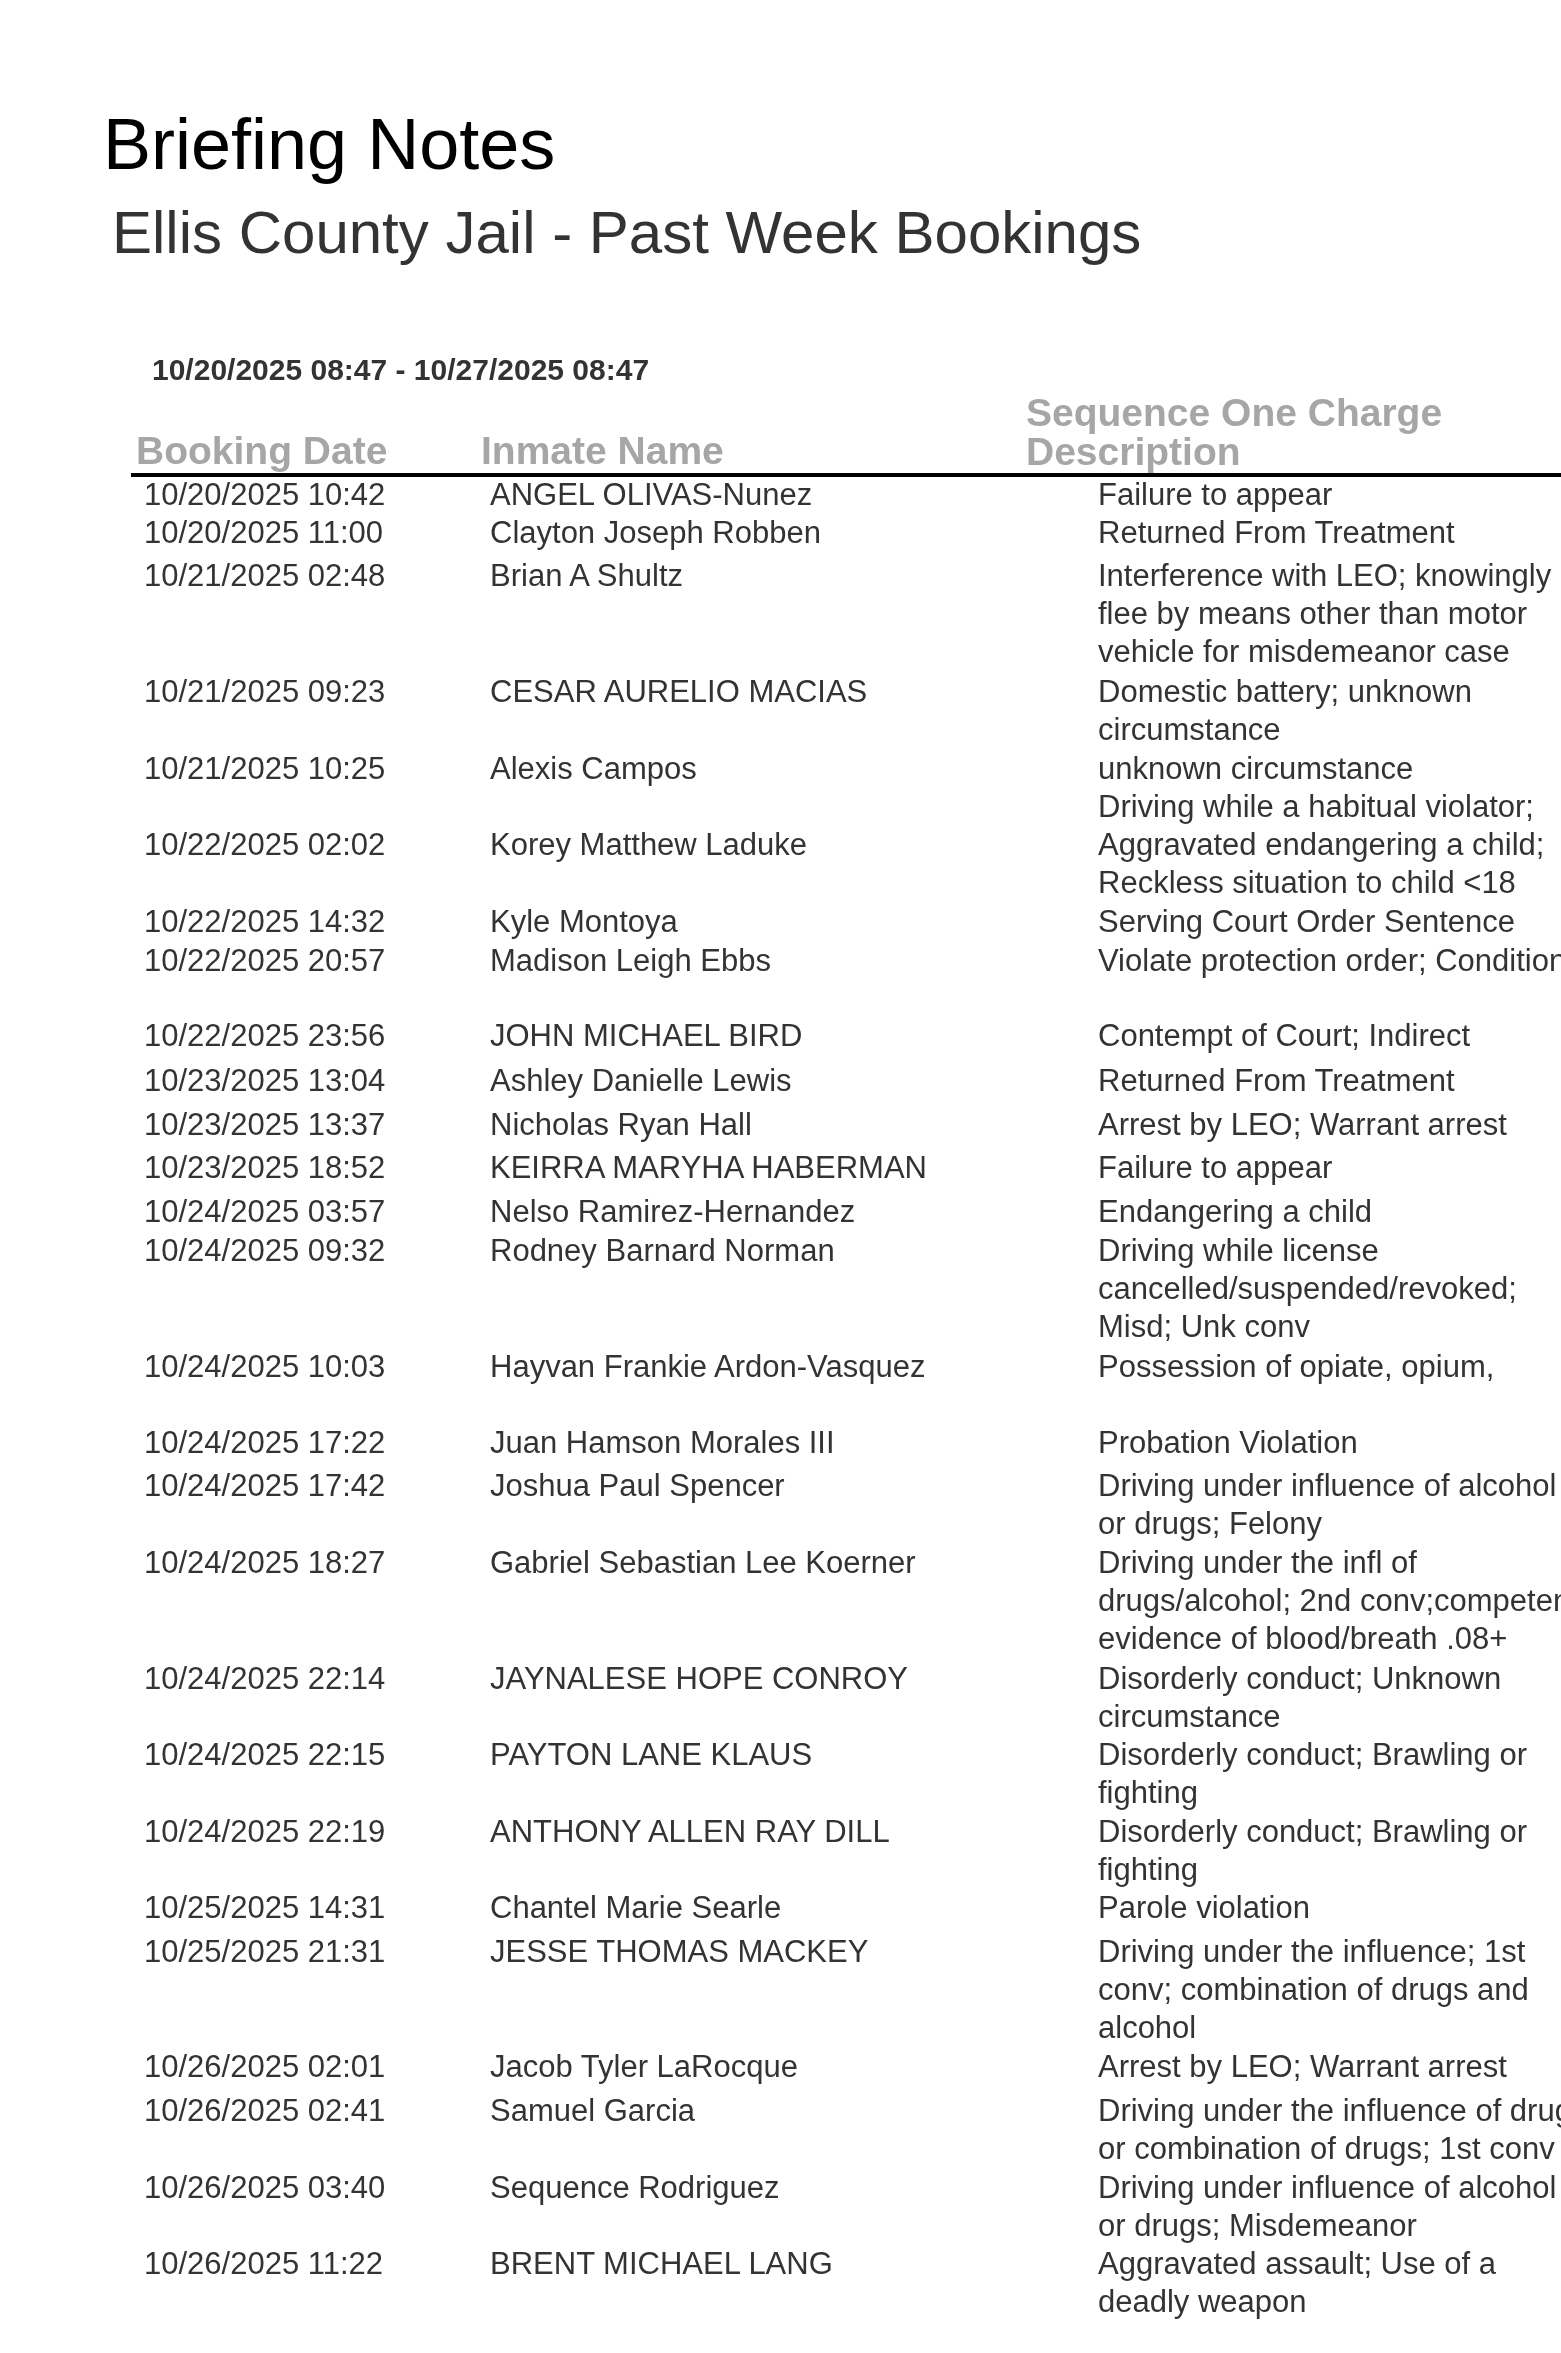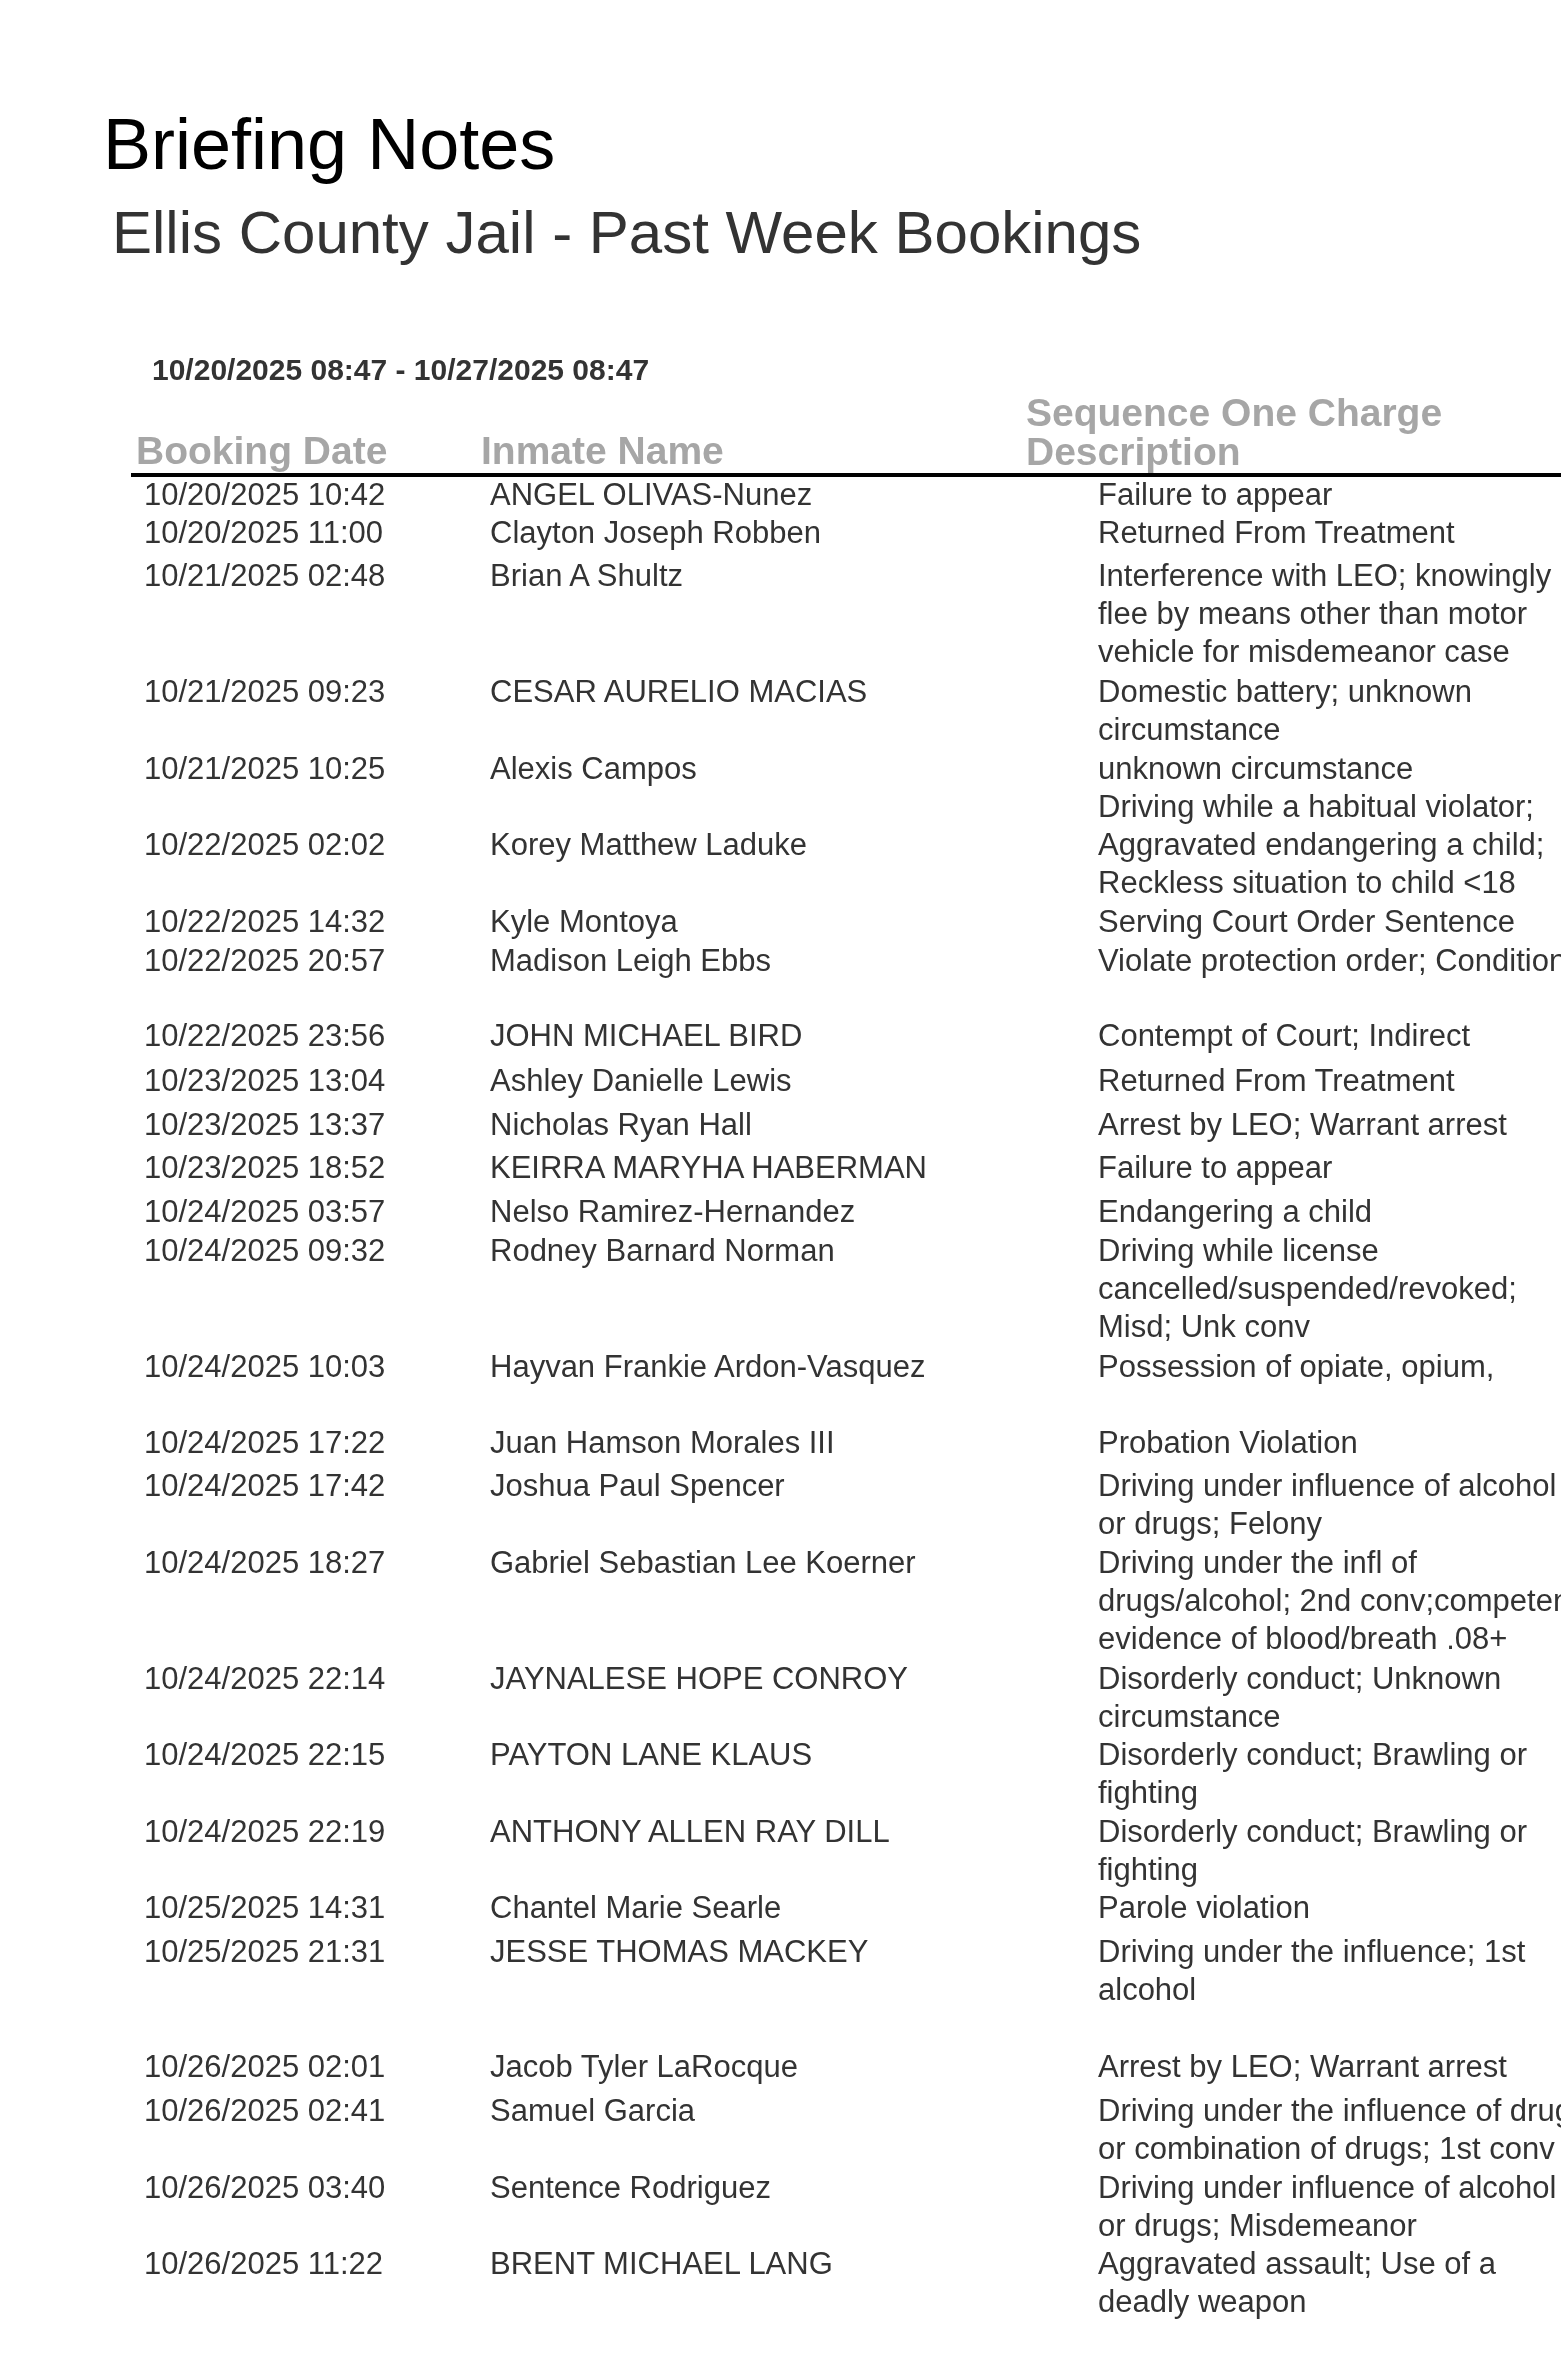--- a/index.html
+++ b/index.html
@@ -267,41 +267,42 @@
       <div class="cell c-name">Chantel Marie Searle</div>
       <div class="cell c-charge">
         <span class="line">Parole violation</span>
       </div>
     </div>
     <div class="row" style="top: 1933px;">
       <div class="cell c-date">10/25/2025 21:31</div>
       <div class="cell c-name">JESSE THOMAS MACKEY</div>
       <div class="cell c-charge">
         <span class="line">Driving under the influence; 1st</span>
+        <span class="line">conv; combination of drugs and</span>
         <span class="line">alcohol</span>
       </div>
     </div>
     <div class="row" style="top: 2048px;">
       <div class="cell c-date">10/26/2025 02:01</div>
       <div class="cell c-name">Jacob Tyler LaRocque</div>
       <div class="cell c-charge">
         <span class="line">Arrest by LEO; Warrant arrest</span>
       </div>
     </div>
     <div class="row" style="top: 2092px;">
       <div class="cell c-date">10/26/2025 02:41</div>
       <div class="cell c-name">Samuel Garcia</div>
       <div class="cell c-charge">
         <span class="line">Driving under the influence of drug</span>
         <span class="line">or combination of drugs; 1st conv</span>
       </div>
     </div>
     <div class="row" style="top: 2169px;">
       <div class="cell c-date">10/26/2025 03:40</div>
-      <div class="cell c-name">Sentence Rodriguez</div>
+      <div class="cell c-name">Sequence Rodriguez</div>
       <div class="cell c-charge">
         <span class="line">Driving under influence of alcohol</span>
         <span class="line">or drugs; Misdemeanor</span>
       </div>
     </div>
     <div class="row" style="top: 2245px;">
       <div class="cell c-date">10/26/2025 11:22</div>
       <div class="cell c-name">BRENT MICHAEL LANG</div>
       <div class="cell c-charge">
         <span class="line">Aggravated assault; Use of a</span>

